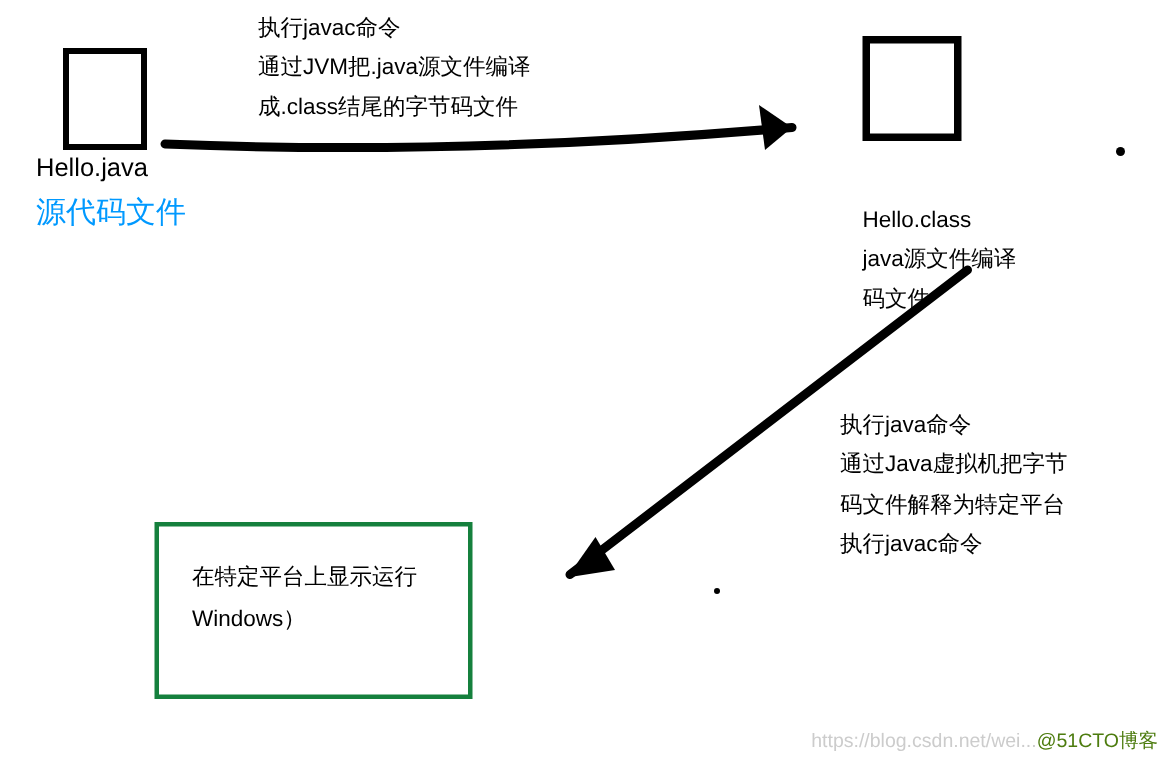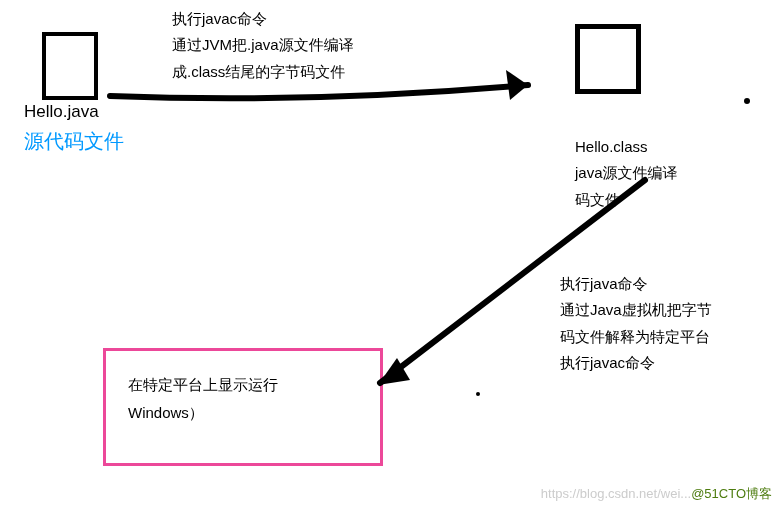--- a/index.html
+++ b/index.html
@@ -27,23 +27,23 @@
     .box2 {
       left: 575px;
       top: 24px;
       width: 56px;
       height: 60px;
       border: 5px solid #000;
     }
     .box3 {
       left: 103px;
       top: 348px;
-      width: 280px;
+      width: 212px;
       height: 118px;
-      border: 3px solid #ec4899;
+      border: 3px solid #15803d;
       padding: 20px 22px;
       box-sizing: border-box;
       line-height: 1.85;
     }
     .label-hello-java {
       left: 24px;
       top: 102px;
       font-size: 17px;
     }
     .label-source {

